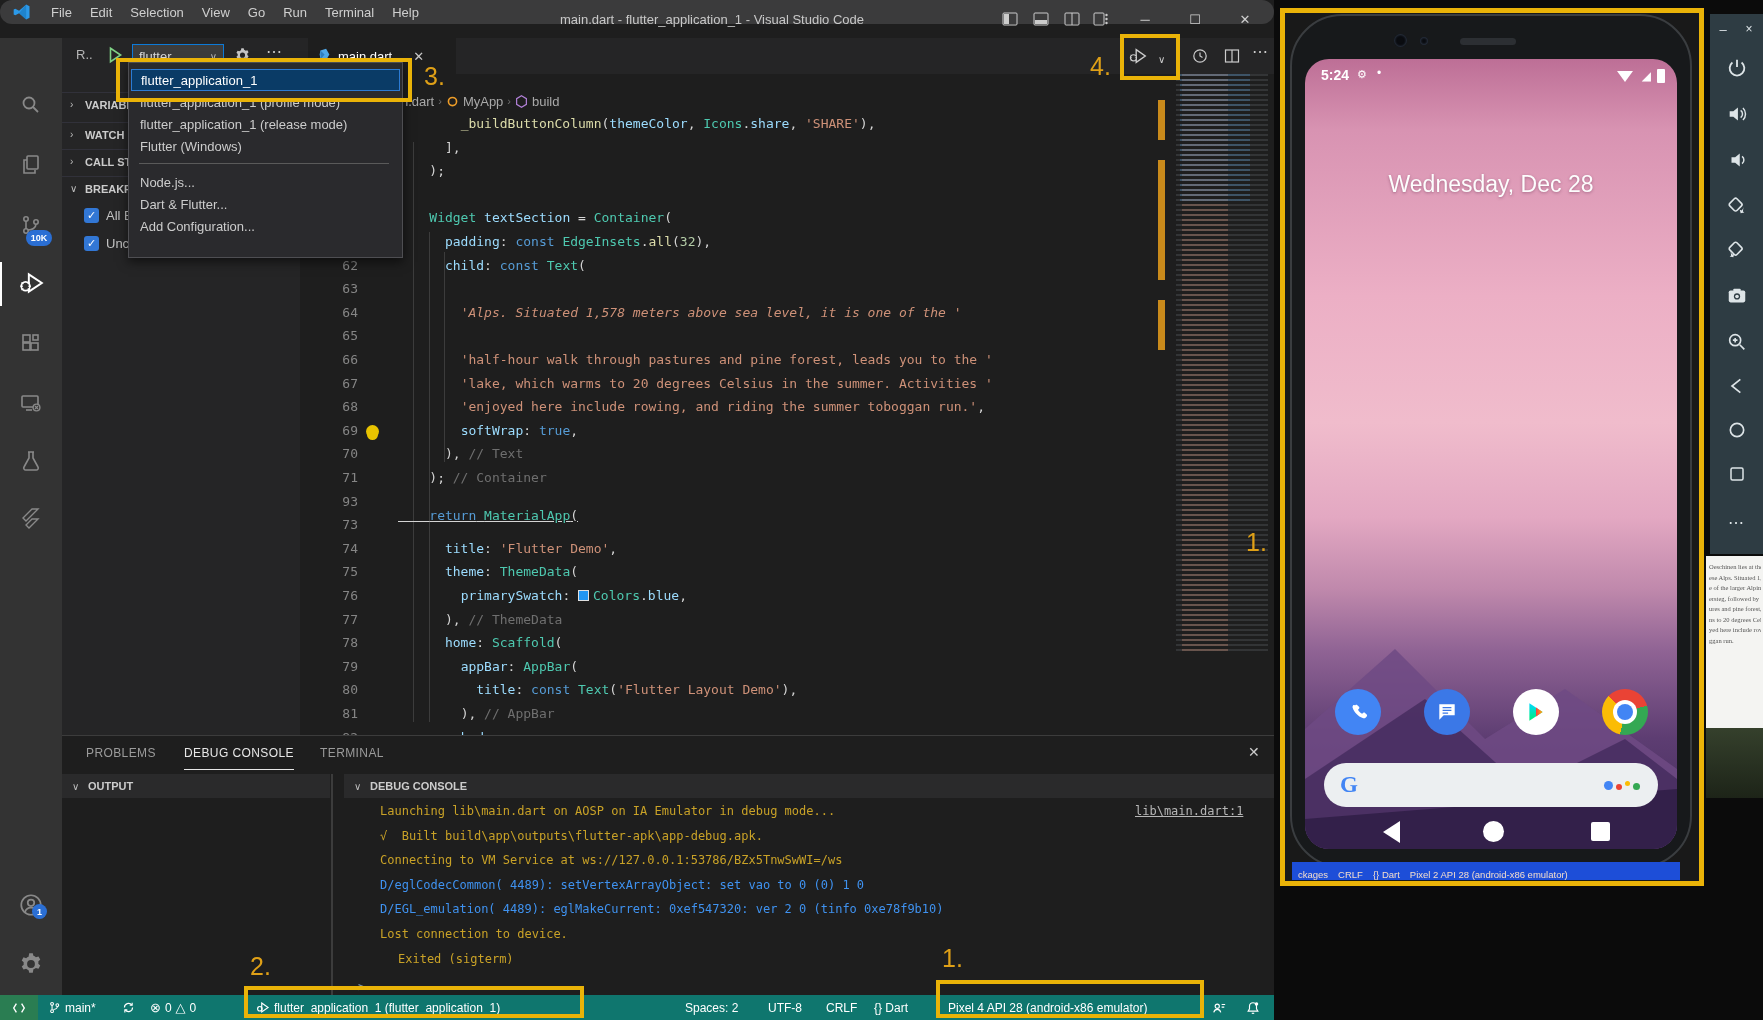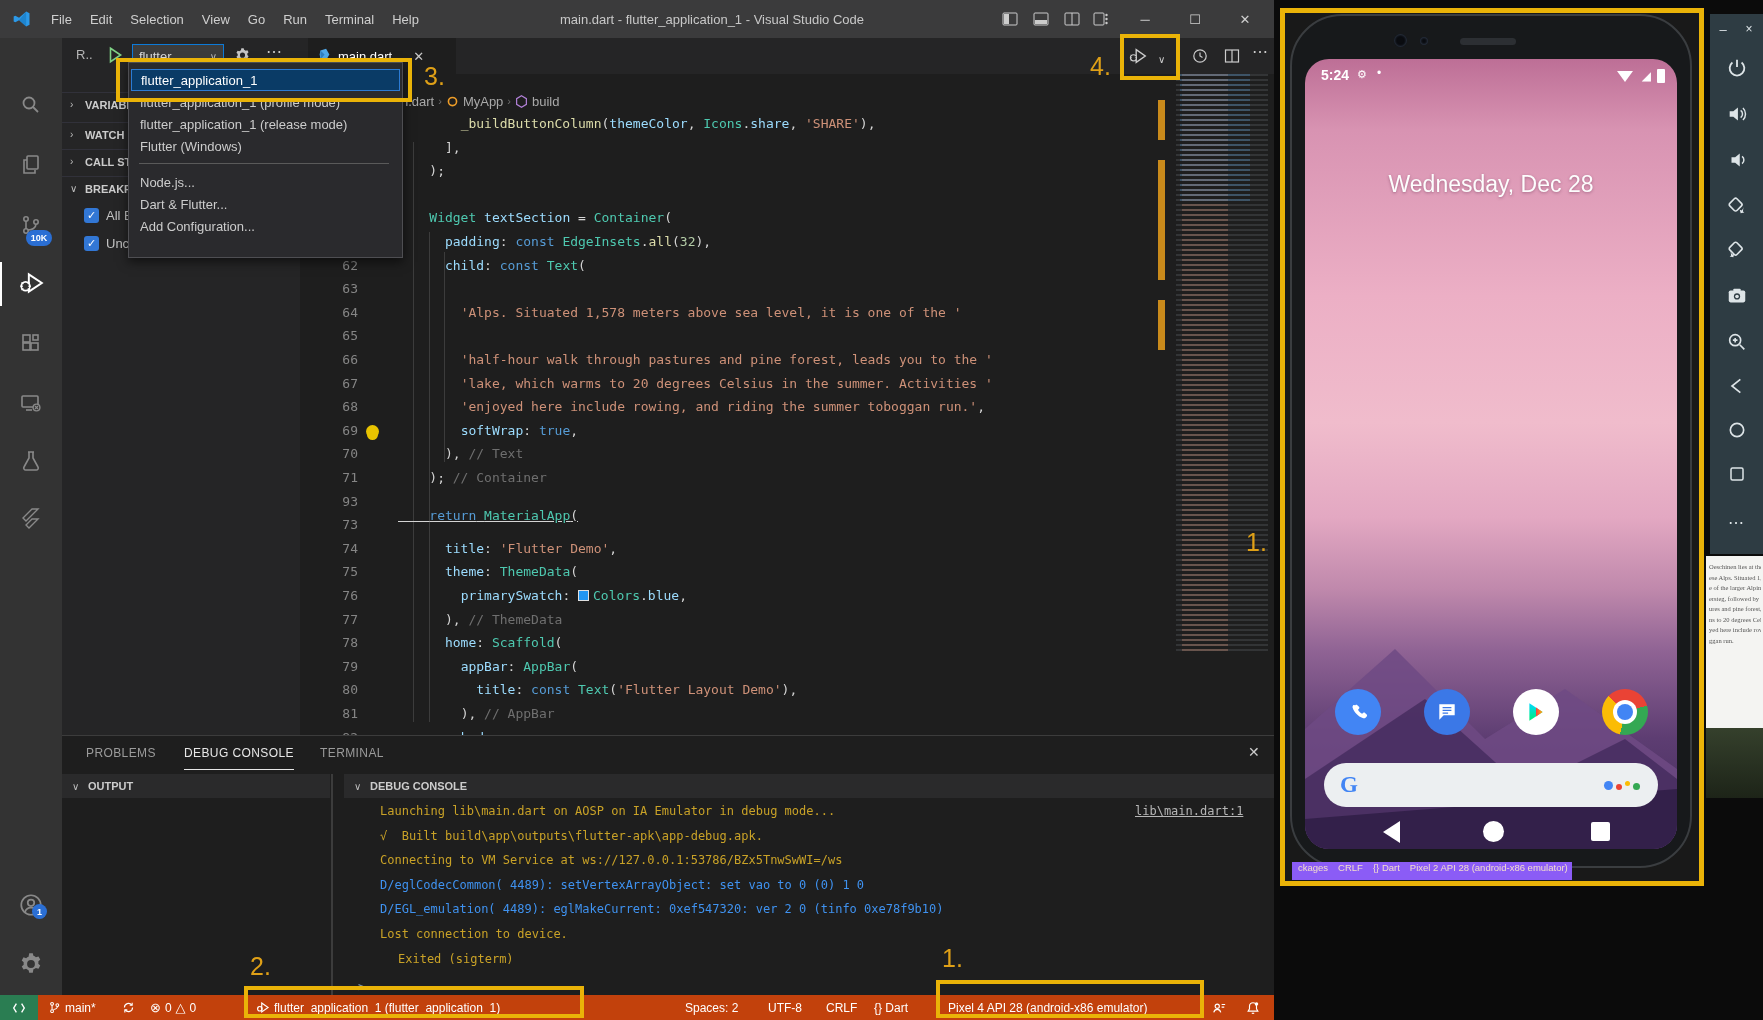--- a/index.html
+++ b/index.html
@@ -6,21 +6,21 @@
   html,body { background:#000; }
   #root {
     position:relative; width:1763px; height:1020px; overflow:hidden;
     background:#0b0b0b; font-family:"Liberation Sans", sans-serif;
     -webkit-font-smoothing:antialiased; cursor:default;
   }
   .abs { position:absolute; }
 
   
   #vscode { position:absolute; left:0; top:0; width:1274px; height:1020px; background:#1e1e1e; }
-  #titlebar { position:absolute; left:0; top:0; width:100%; height:38px; background:#3b3b3c; display:flex; align-items:center; }
+  #titlebar { position:absolute; left:0; top:0; width:100%; height:24px; background:#3b3b3c; display:flex; align-items:center;border-radius:15px; }
   .menu-item { color:#cfcfcf; font-size:13px; padding:0 9px; height:100%; display:flex; align-items:center; }
   #window-title { position:absolute; left:560px; top:0; height:38px; display:flex; align-items:center; color:#c8c8c8; font-size:13px; }
   .tb-ico { position:absolute; top:9px; width:20px; height:20px; display:flex; align-items:center; justify-content:center; color:#cccccc; }
   .wc { position:absolute; top:0; width:46px; height:38px; display:flex; align-items:center; justify-content:center; color:#cfcfcf; font-size:13px; }
 
   
   #activitybar { position:absolute; left:0; top:38px; width:62px; height:957px; background:#333333; }
   .act-ico { position:absolute; left:0; width:62px; height:46px; display:flex; align-items:center; justify-content:center; color:#898989; }
   .act-ico.active { color:#ffffff; }
   .act-indicator { position:absolute; left:0; width:2px; background:#ffffff; }
@@ -65,21 +65,21 @@
   
   #panel { position:absolute; left:62px; top:735px; width:1212px; height:260px; background:#1e1e1e; border-top:1px solid #3c3c3c; }
   .panel-tab { position:absolute; top:0; height:34px; display:flex; align-items:center; color:#9b9b9b; font-size:12px; letter-spacing:.4px; }
   .panel-tab.active { color:#e7e7e7; border-bottom:1px solid #e7e7e7; }
   .sec-head { position:absolute; top:38px; height:24px; display:flex; align-items:center; gap:6px; color:#cccccc; font-size:11px; font-weight:bold; background:#2a2a2b; }
   .console-line { position:absolute; white-space:pre; font-size:12px; font-family:"DejaVu Sans Mono",monospace; }
   .c-amber{color:#c9a227} .c-blue{color:#3f92f0} .c-grey{color:#cccccc}
   .console-link { text-decoration:underline; color:#b6b6b6; }
 
   
-  #statusbar { position:absolute; left:0; top:995px; width:1274px; height:25px; background:#c2410c; color:#ffffff; font-size:12px; }
+  #statusbar { position:absolute; left:0; top:995px; width:1274px; height:25px; background:#0f766e; color:#ffffff; font-size:12px; }
   #remote-seg { position:absolute; left:0; top:0; width:38px; height:25px; background:#2a7d52; display:flex; align-items:center; justify-content:center; color:#fff; font-size:11px; font-weight:bold; }
   .sb-item { position:absolute; top:0; height:25px; display:flex; align-items:center; gap:4px; white-space:nowrap; }
 
   
   .anno-box { position:absolute; border:4px solid #eab308; z-index:60; pointer-events:none; }
   .anno-label { position:absolute; color:#dfa017; font-size:25px; z-index:61; font-family:"Liberation Sans",sans-serif; }
 
   
   #emu-window { position:absolute; left:1280px; top:8px; width:424px; height:878px; background:#191919; z-index:40; }
   #emu-toolbar { position:absolute; left:1710px; top:14px; width:53px; height:540px; background:#2e3c43; z-index:40; }
@@ -90,21 +90,21 @@
   .mountain { position:absolute; left:0; width:100%; bottom:0; }
   #phone-status { position:absolute; left:0; top:8px; width:100%; height:20px; color:#ffffff; }
   #phone-date { position:absolute; left:0; top:112px; width:100%; text-align:center; color:#fdfdfd; font-size:23px; text-shadow:0 1px 3px rgba(90,40,70,.45); }
   .dock-ico { position:absolute; width:46px; height:46px; border-radius:50%; display:flex; align-items:center; justify-content:center; }
   #gpill { position:absolute; left:19px; top:704px; width:334px; height:44px; background:#eceff1; border-radius:22px; display:flex; align-items:center; }
   .nav-btn { position:absolute; color:#ffffff; }
   .cam { position:absolute; border-radius:50%; background:#0a0c10; box-shadow:inset 0 0 2px 1px #2a3240; }
 
   
   .bg-bit { position:absolute; z-index:5; }
-  #hidden-statusbar { position:absolute; left:1292px; top:862px; width:280px; height:18px; background:#8b5cf6; color:#f3ddcc; font-size:9.5px; display:flex; align-items:flex-start; gap:10px; padding:0 6px; white-space:nowrap; overflow:hidden; z-index:41; }
+  #hidden-statusbar { position:absolute; left:1292px; top:862px; width:388px; height:18px; background:#1d4ed8; color:#f3ddcc; font-size:9.5px; display:flex; align-items:flex-end; gap:10px; padding:0 6px; white-space:nowrap; overflow:hidden; z-index:41; }
   #browser-sliver { position:absolute; left:1706px; top:556px; width:57px; height:172px; background:#f4f4f2; z-index:6; padding:6px 2px 0 3px; }
   #browser-sliver div { font-size:6.5px; color:#555; white-space:nowrap; overflow:hidden; line-height:10.5px; font-family:"Liberation Serif",serif; }
 </style>
 </head>
 <body>
 
 <div id="root">
 
   <div id="vscode">
 
@@ -337,21 +337,21 @@
         <div class="code-line" style="top: 74.8px;"><span class="pu"></span></div>
         <div class="gutter-num" style="left: 0px; top: 98.4px;">60</div>
         <div class="code-line" style="top: 98.4px;"><span class="pu">    </span><span class="cl">Widget</span><span class="pu"> </span><span class="va">textSection</span><span class="pu"> = </span><span class="cl">Container</span><span class="pu">(</span></div>
         <div class="gutter-num" style="left: 0px; top: 122px;">61</div>
         <div class="code-line" style="top: 122px;"><span class="pu">      </span><span class="va">padding</span><span class="pu">: </span><span class="kw">const</span><span class="pu"> </span><span class="cl">EdgeInsets</span><span class="pu">.</span><span class="fn">all</span><span class="pu">(</span><span class="nu">32</span><span class="pu">),</span></div>
         <div class="gutter-num" style="left: 0px; top: 145.6px;">62</div>
         <div class="code-line" style="top: 145.6px;"><span class="pu">      </span><span class="va">child</span><span class="pu">: </span><span class="kw">const</span><span class="pu"> </span><span class="cl">Text</span><span class="pu">(</span></div>
         <div class="gutter-num" style="left: 0px; top: 169.2px;">63</div>
         <div class="code-line" style="top: 169.2px;"><span class="pu">        </span></div>
         <div class="gutter-num" style="left: 0px; top: 192.8px;">64</div>
-        <div class="code-line" style="top: 192.8px;"><span class="pu">        </span><span class="st">'Alps. Situated 1,578 meters above sea level, it is one of the '</span></div>
+        <div class="code-line" style="top: 192.8px; font-style: italic;"><span class="pu">        </span><span class="st">'Alps. Situated 1,578 meters above sea level, it is one of the '</span></div>
         <div class="gutter-num" style="left: 0px; top: 216.4px;">65</div>
         <div class="gutter-num" style="left: 0px; top: 240px;">66</div>
         <div class="code-line" style="top: 240px;"><span class="pu">        </span><span class="st">'half-hour walk through pastures and pine forest, leads you to the '</span></div>
         <div class="gutter-num" style="left: 0px; top: 263.6px;">67</div>
         <div class="code-line" style="top: 263.6px;"><span class="pu">        </span><span class="st">'lake, which warms to 20 degrees Celsius in the summer. Activities '</span></div>
         <div class="gutter-num" style="left: 0px; top: 287.2px;">68</div>
         <div class="code-line" style="top: 287.2px;"><span class="pu">        </span><span class="st">'enjoyed here include rowing, and riding the summer toboggan run.'</span><span class="pu">,</span></div>
         <div class="gutter-num" style="left: 0px; top: 310.8px;">69</div>
         <div class="abs" style="left: 66px; top: 312.8px; width: 13px; height: 13px; border-radius: 50%; background: rgb(232, 195, 0); box-shadow: rgb(232, 195, 0) 0px 3px 0px -1px;"></div>
         <div class="code-line" style="top: 310.8px;"><span class="pu">        </span><span class="va">softWrap</span><span class="pu">: </span><span class="kw">true</span><span class="pu">,</span></div>

